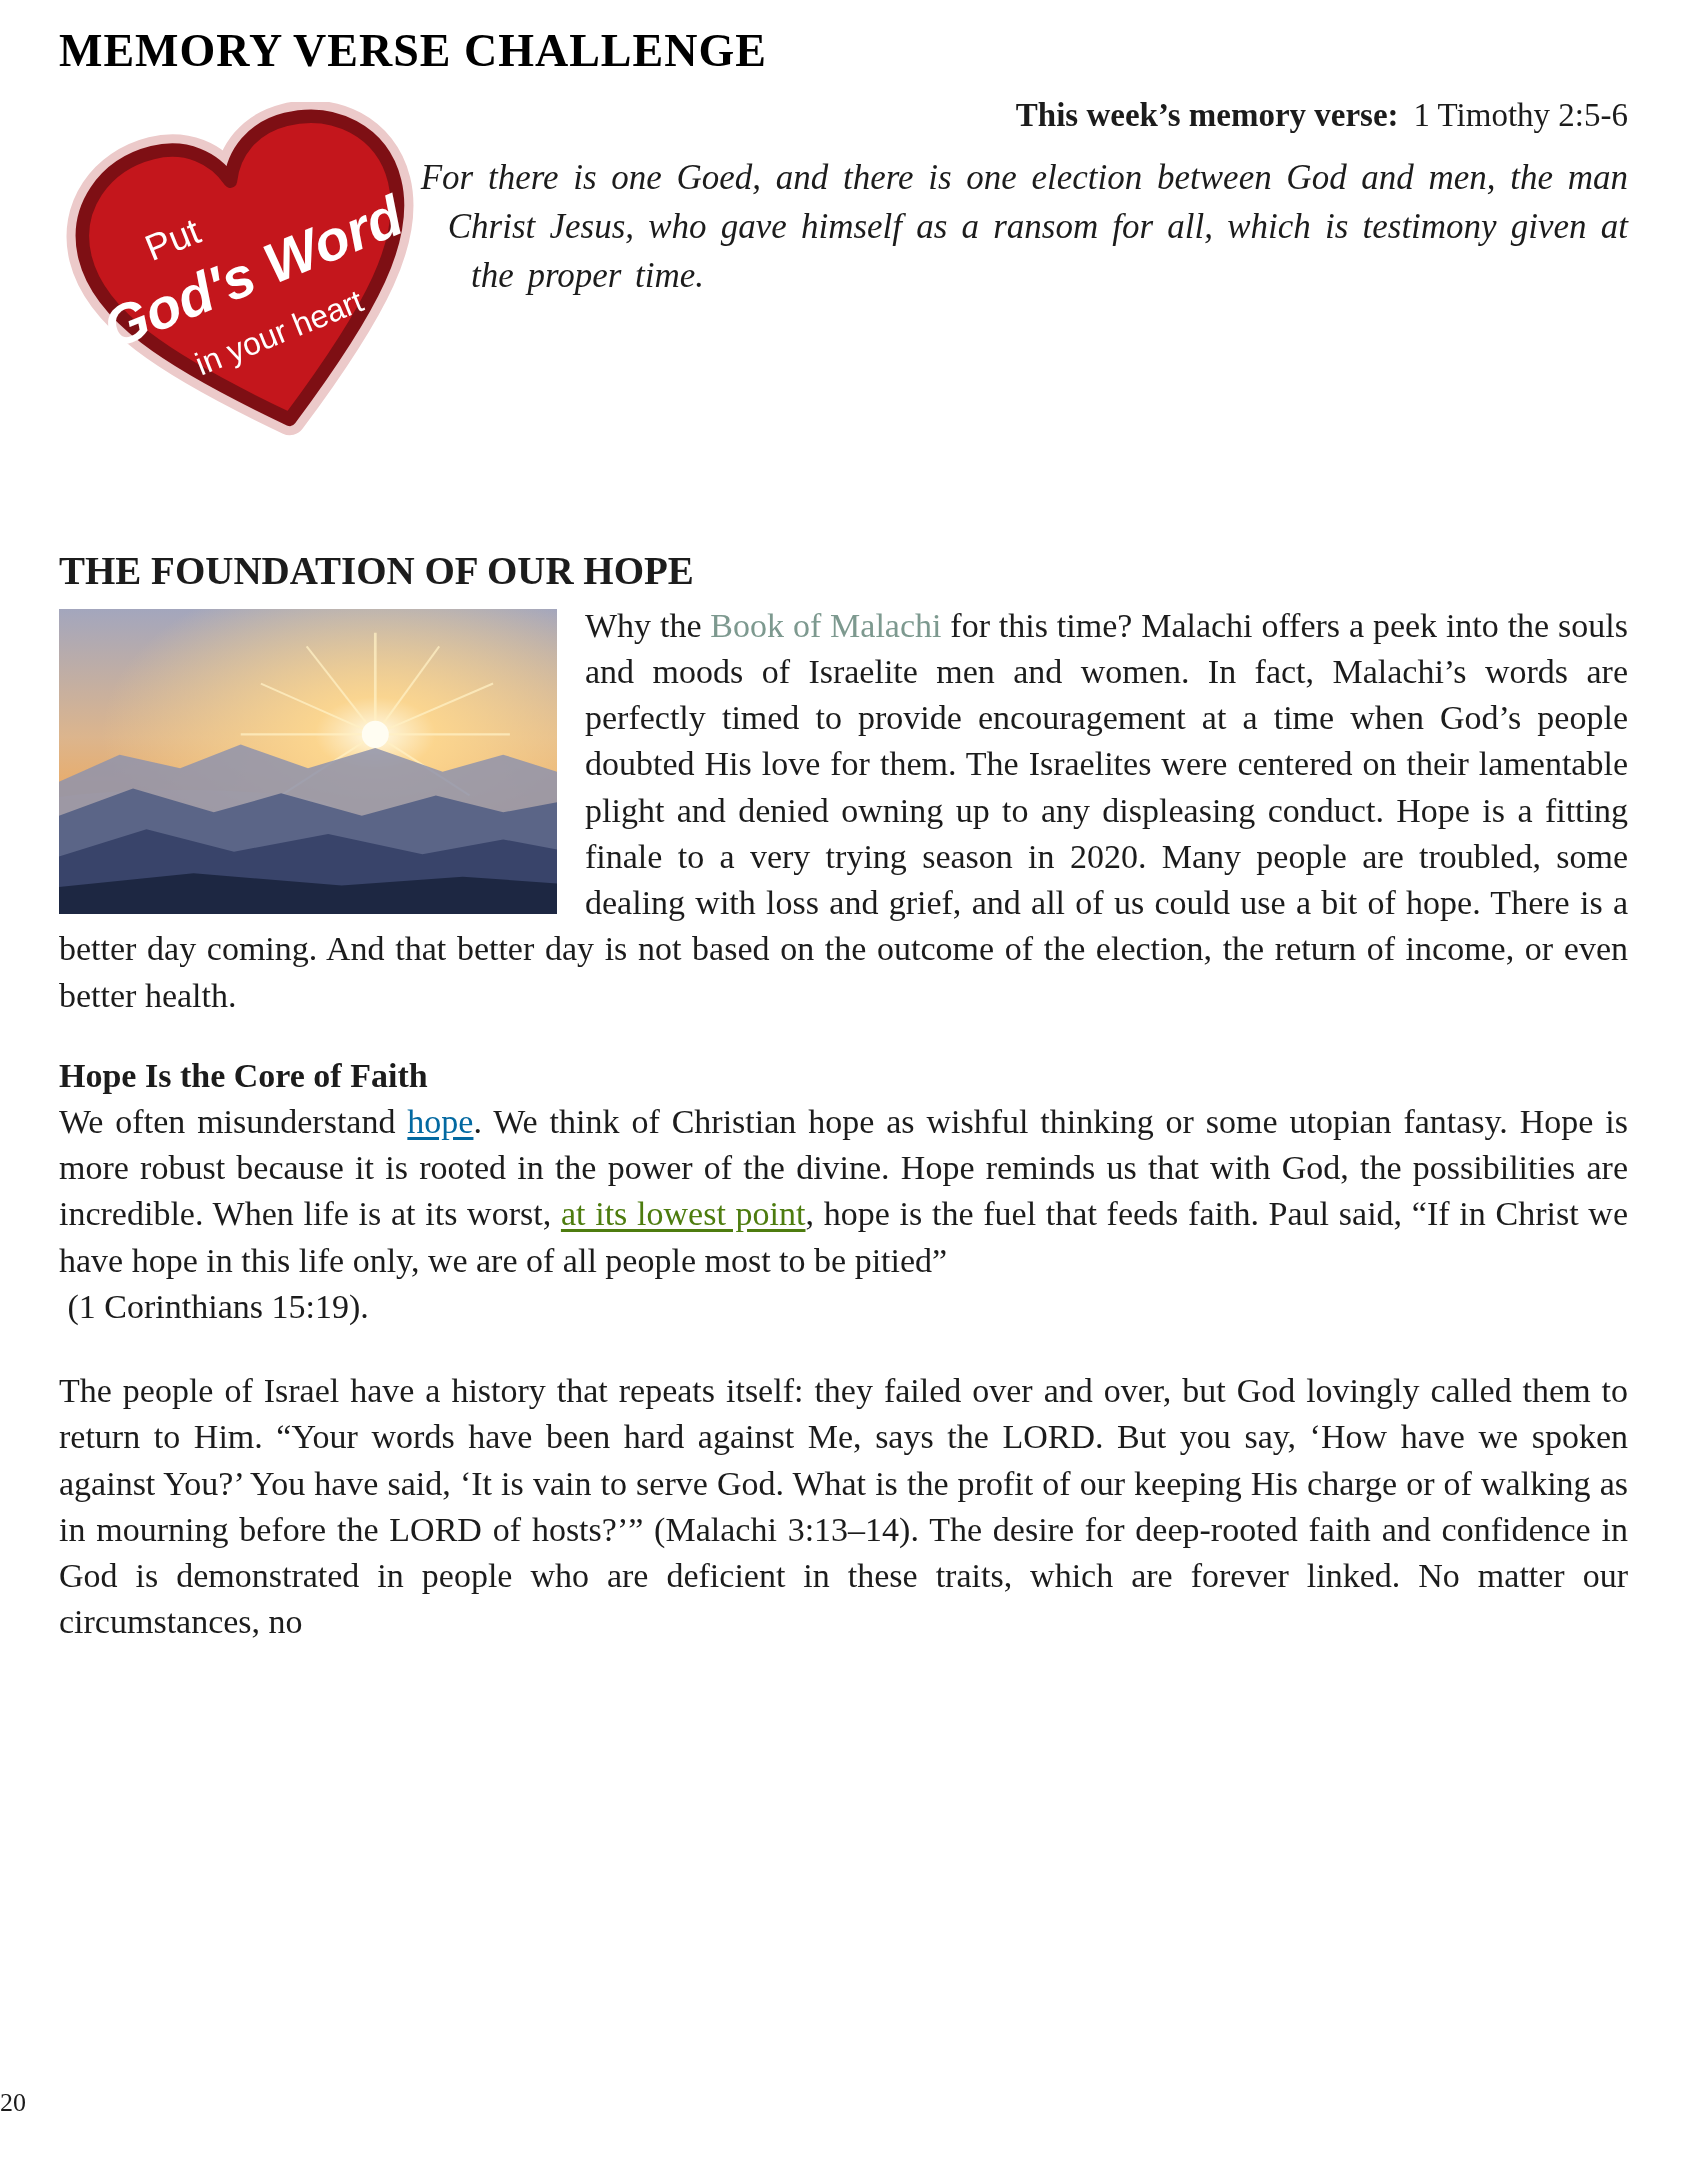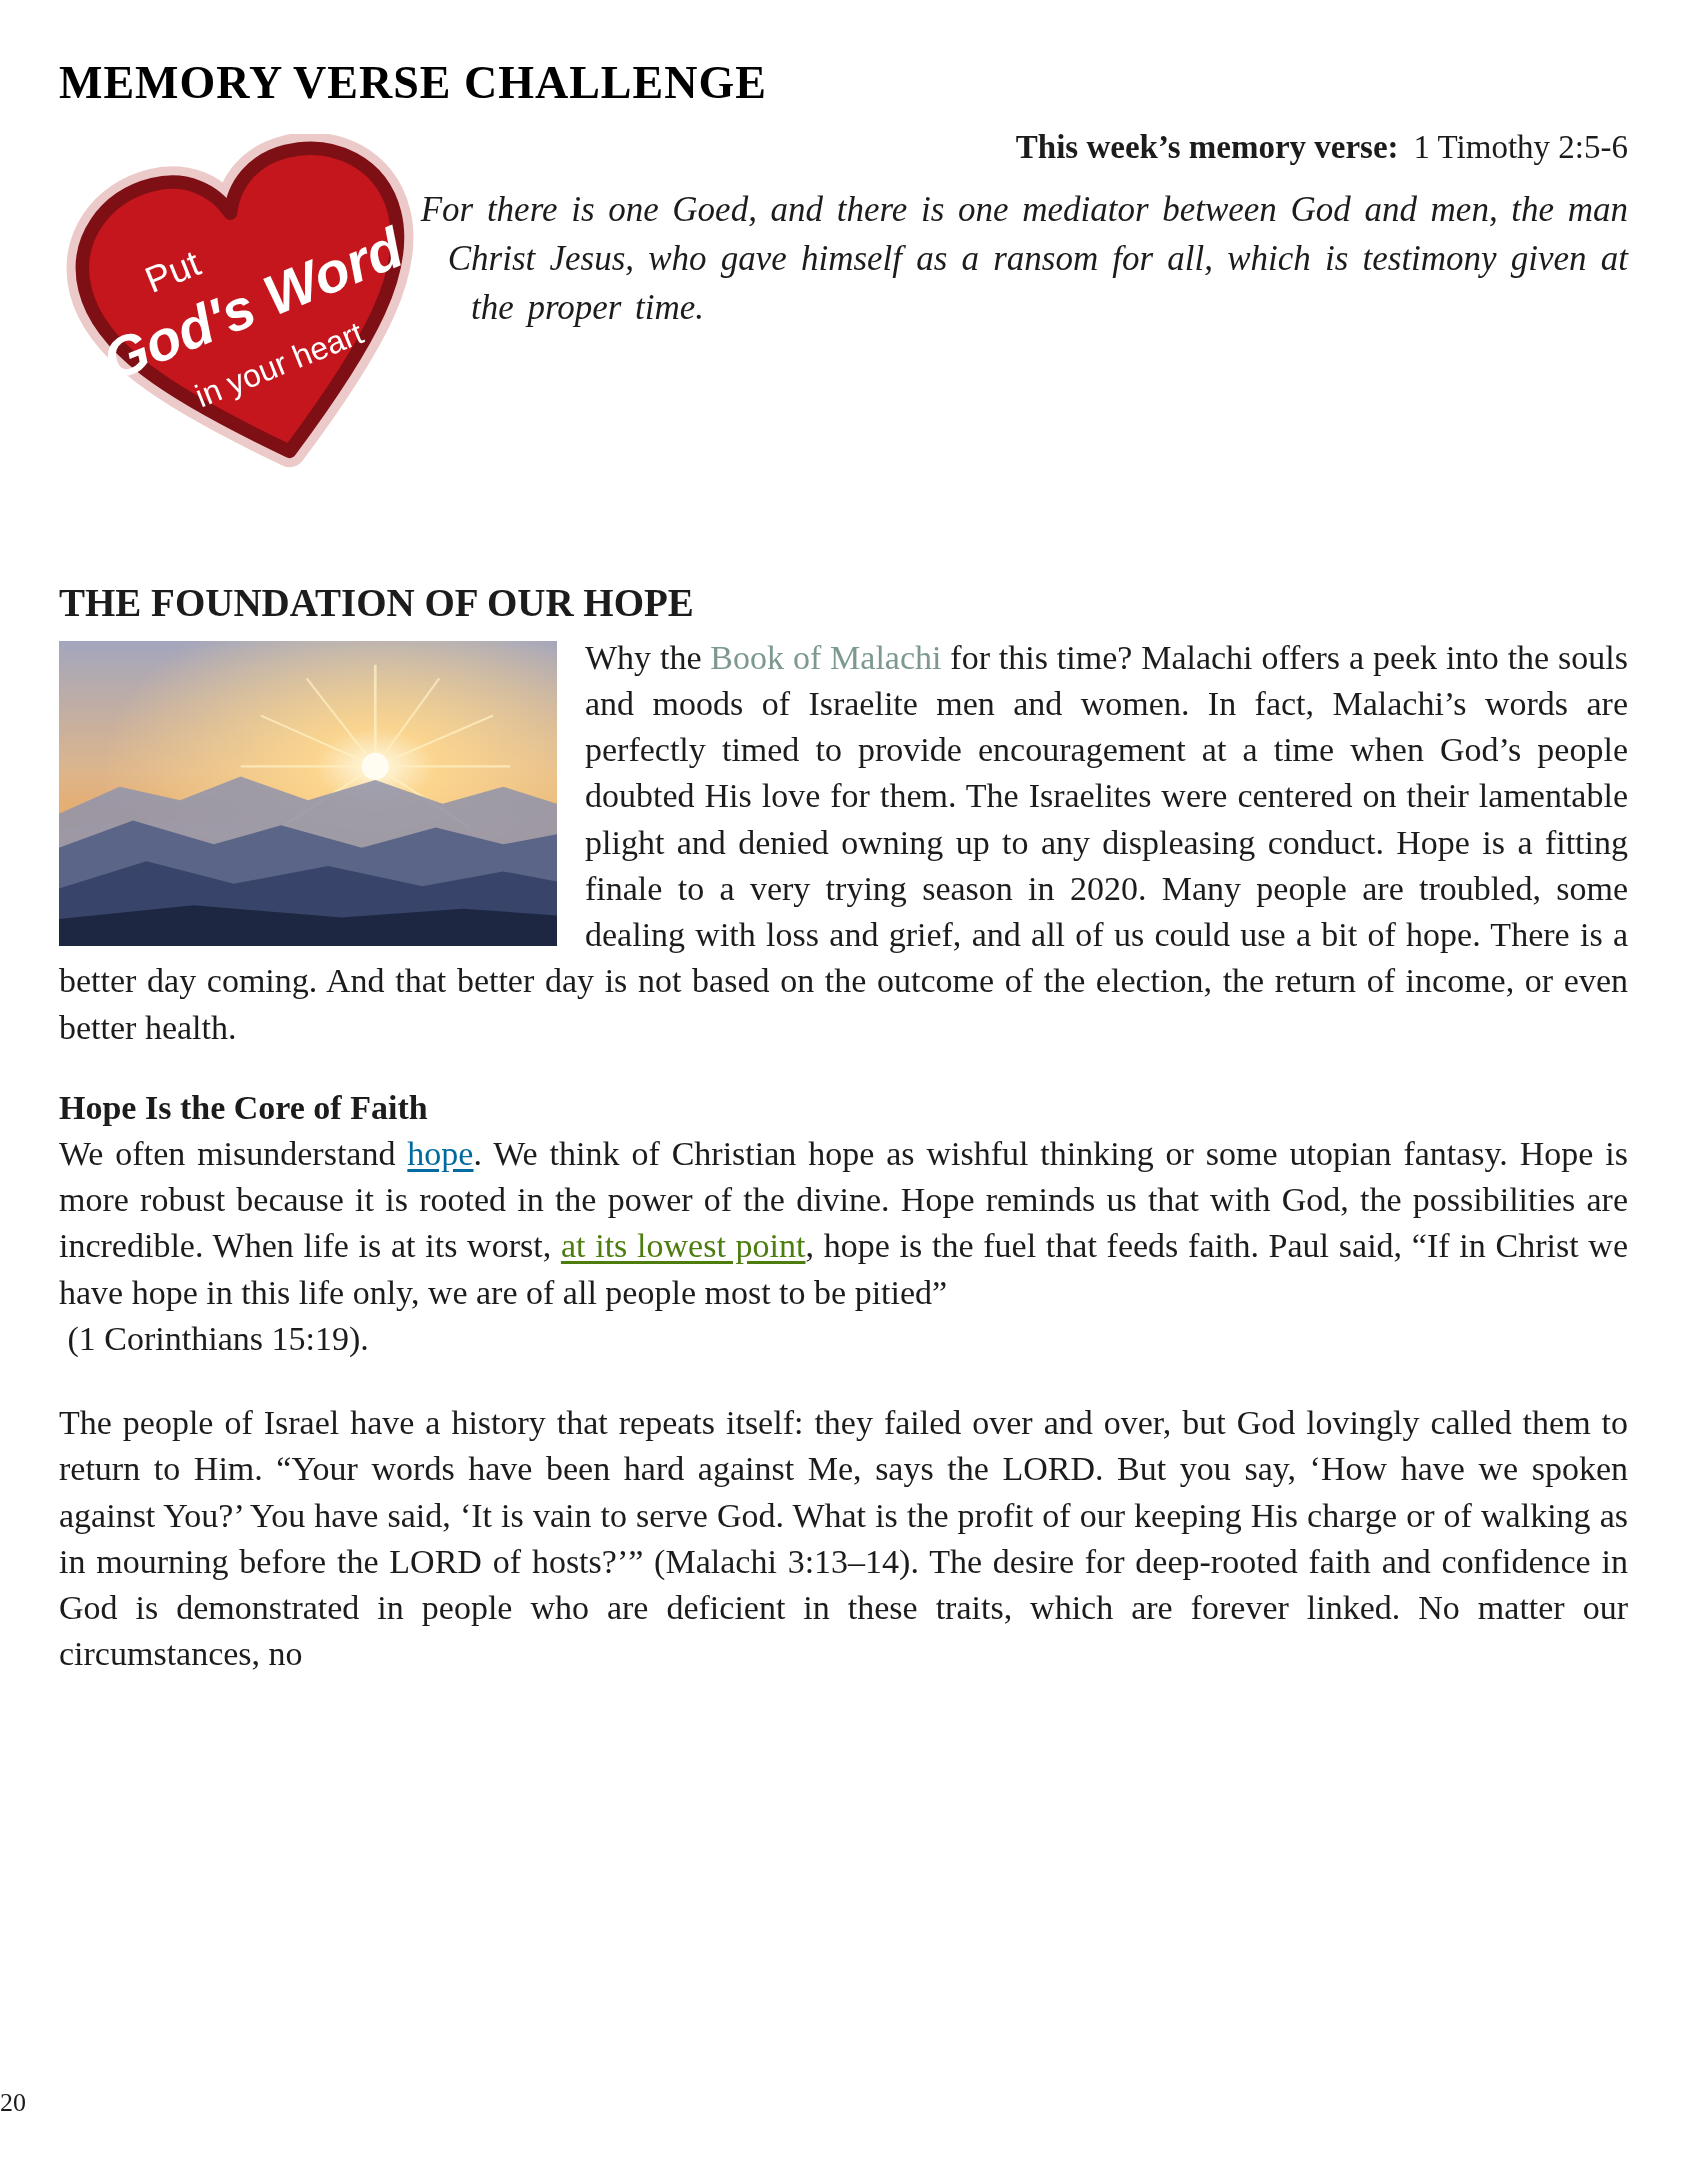--- a/index.html
+++ b/index.html
@@ -3,21 +3,21 @@
 <meta charset="utf-8">
 <title>Memory Verse Challenge</title>
 <style>
   * { margin:0; padding:0; box-sizing:border-box; }
   html, body { background:#ffffff; }
   body { width:1687px; }
   .page {
     position:relative;
     width:1687px;
     min-height:2183px;
-    padding:56px 59px 0 59px;
+    padding:24px 59px 0 59px;
     font-family:"Liberation Serif", serif;
     color:#1c1c1c;
     background:#ffffff;
   }
   h1.doc-title {
     font-size:46px;
     font-weight:700;
     letter-spacing:1px;
     color:#000000;
     margin:0 0 19px 0;
@@ -103,21 +103,21 @@
           <text x="162" y="154" font-size="46" font-weight="bold" font-style="italic" fill="#ffffff" text-anchor="middle" font-family="Liberation Sans, sans-serif" transform="rotate(-8 162 154)">God's Word</text>
           <text x="170" y="200" font-size="26" fill="#ffffff" text-anchor="middle" font-family="Liberation Sans, sans-serif" transform="rotate(-8 170 200)">in your heart</text>
         </g>
       </svg>
     </div>
 
     <p class="memory-label">
       <strong>This week’s memory verse:</strong><span class="label-ref">1 Timothy 2:5-6</span>
     </p>
 
-    <p class="verse-text">For there is one Goed, and there is one mediator between God and men, the man Christ Jesus, who gave himself as a ransom for all, which is testimony given at the proper time.</p>
+    <p class="verse-text">For there is one Goed, and there is one election between God and men, the man Christ Jesus, who gave himself as a ransom for all, which is testimony given at the proper time.</p>
   </section>
   <div class="clear"></div>
 
   <h2 class="section-heading">THE FOUNDATION OF OUR HOPE</h2>
 
   <div class="foundation-body">
     <div class="sunrise-float">
       <svg viewBox="0 0 740 450" preserveAspectRatio="none">
         <defs>
           <linearGradient id="sky" x1="0" y1="0" x2="0" y2="1">

